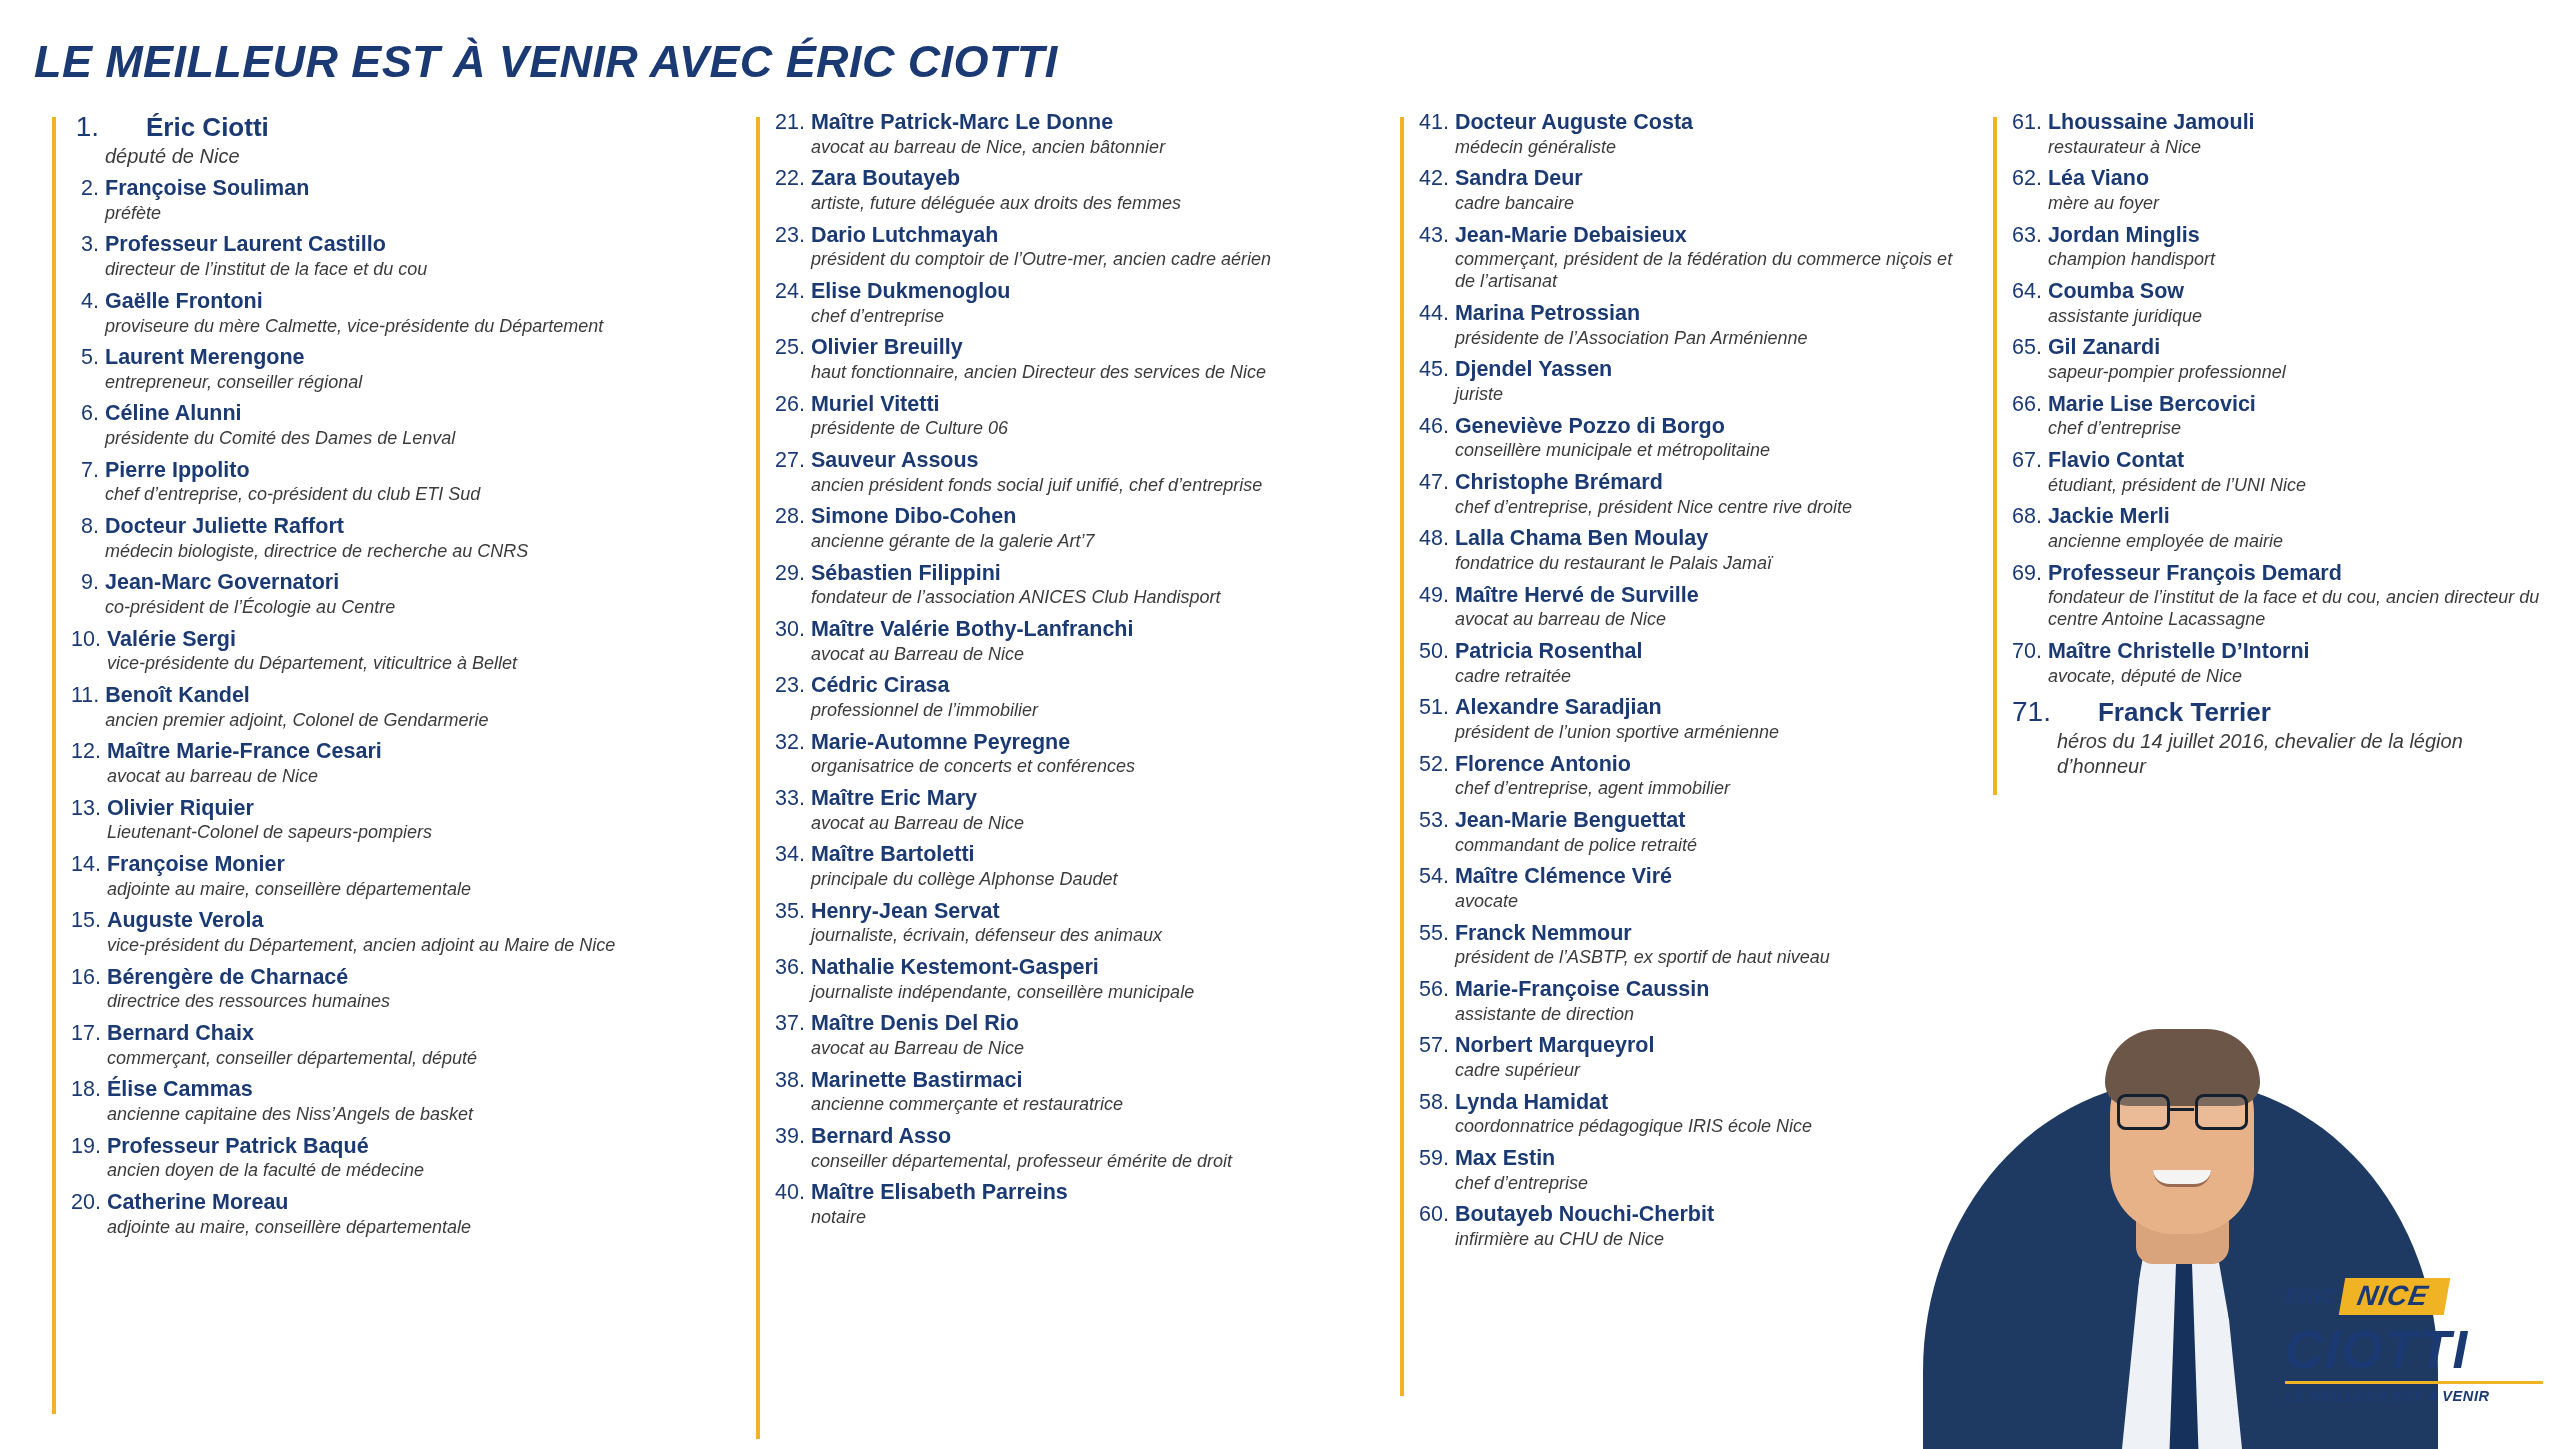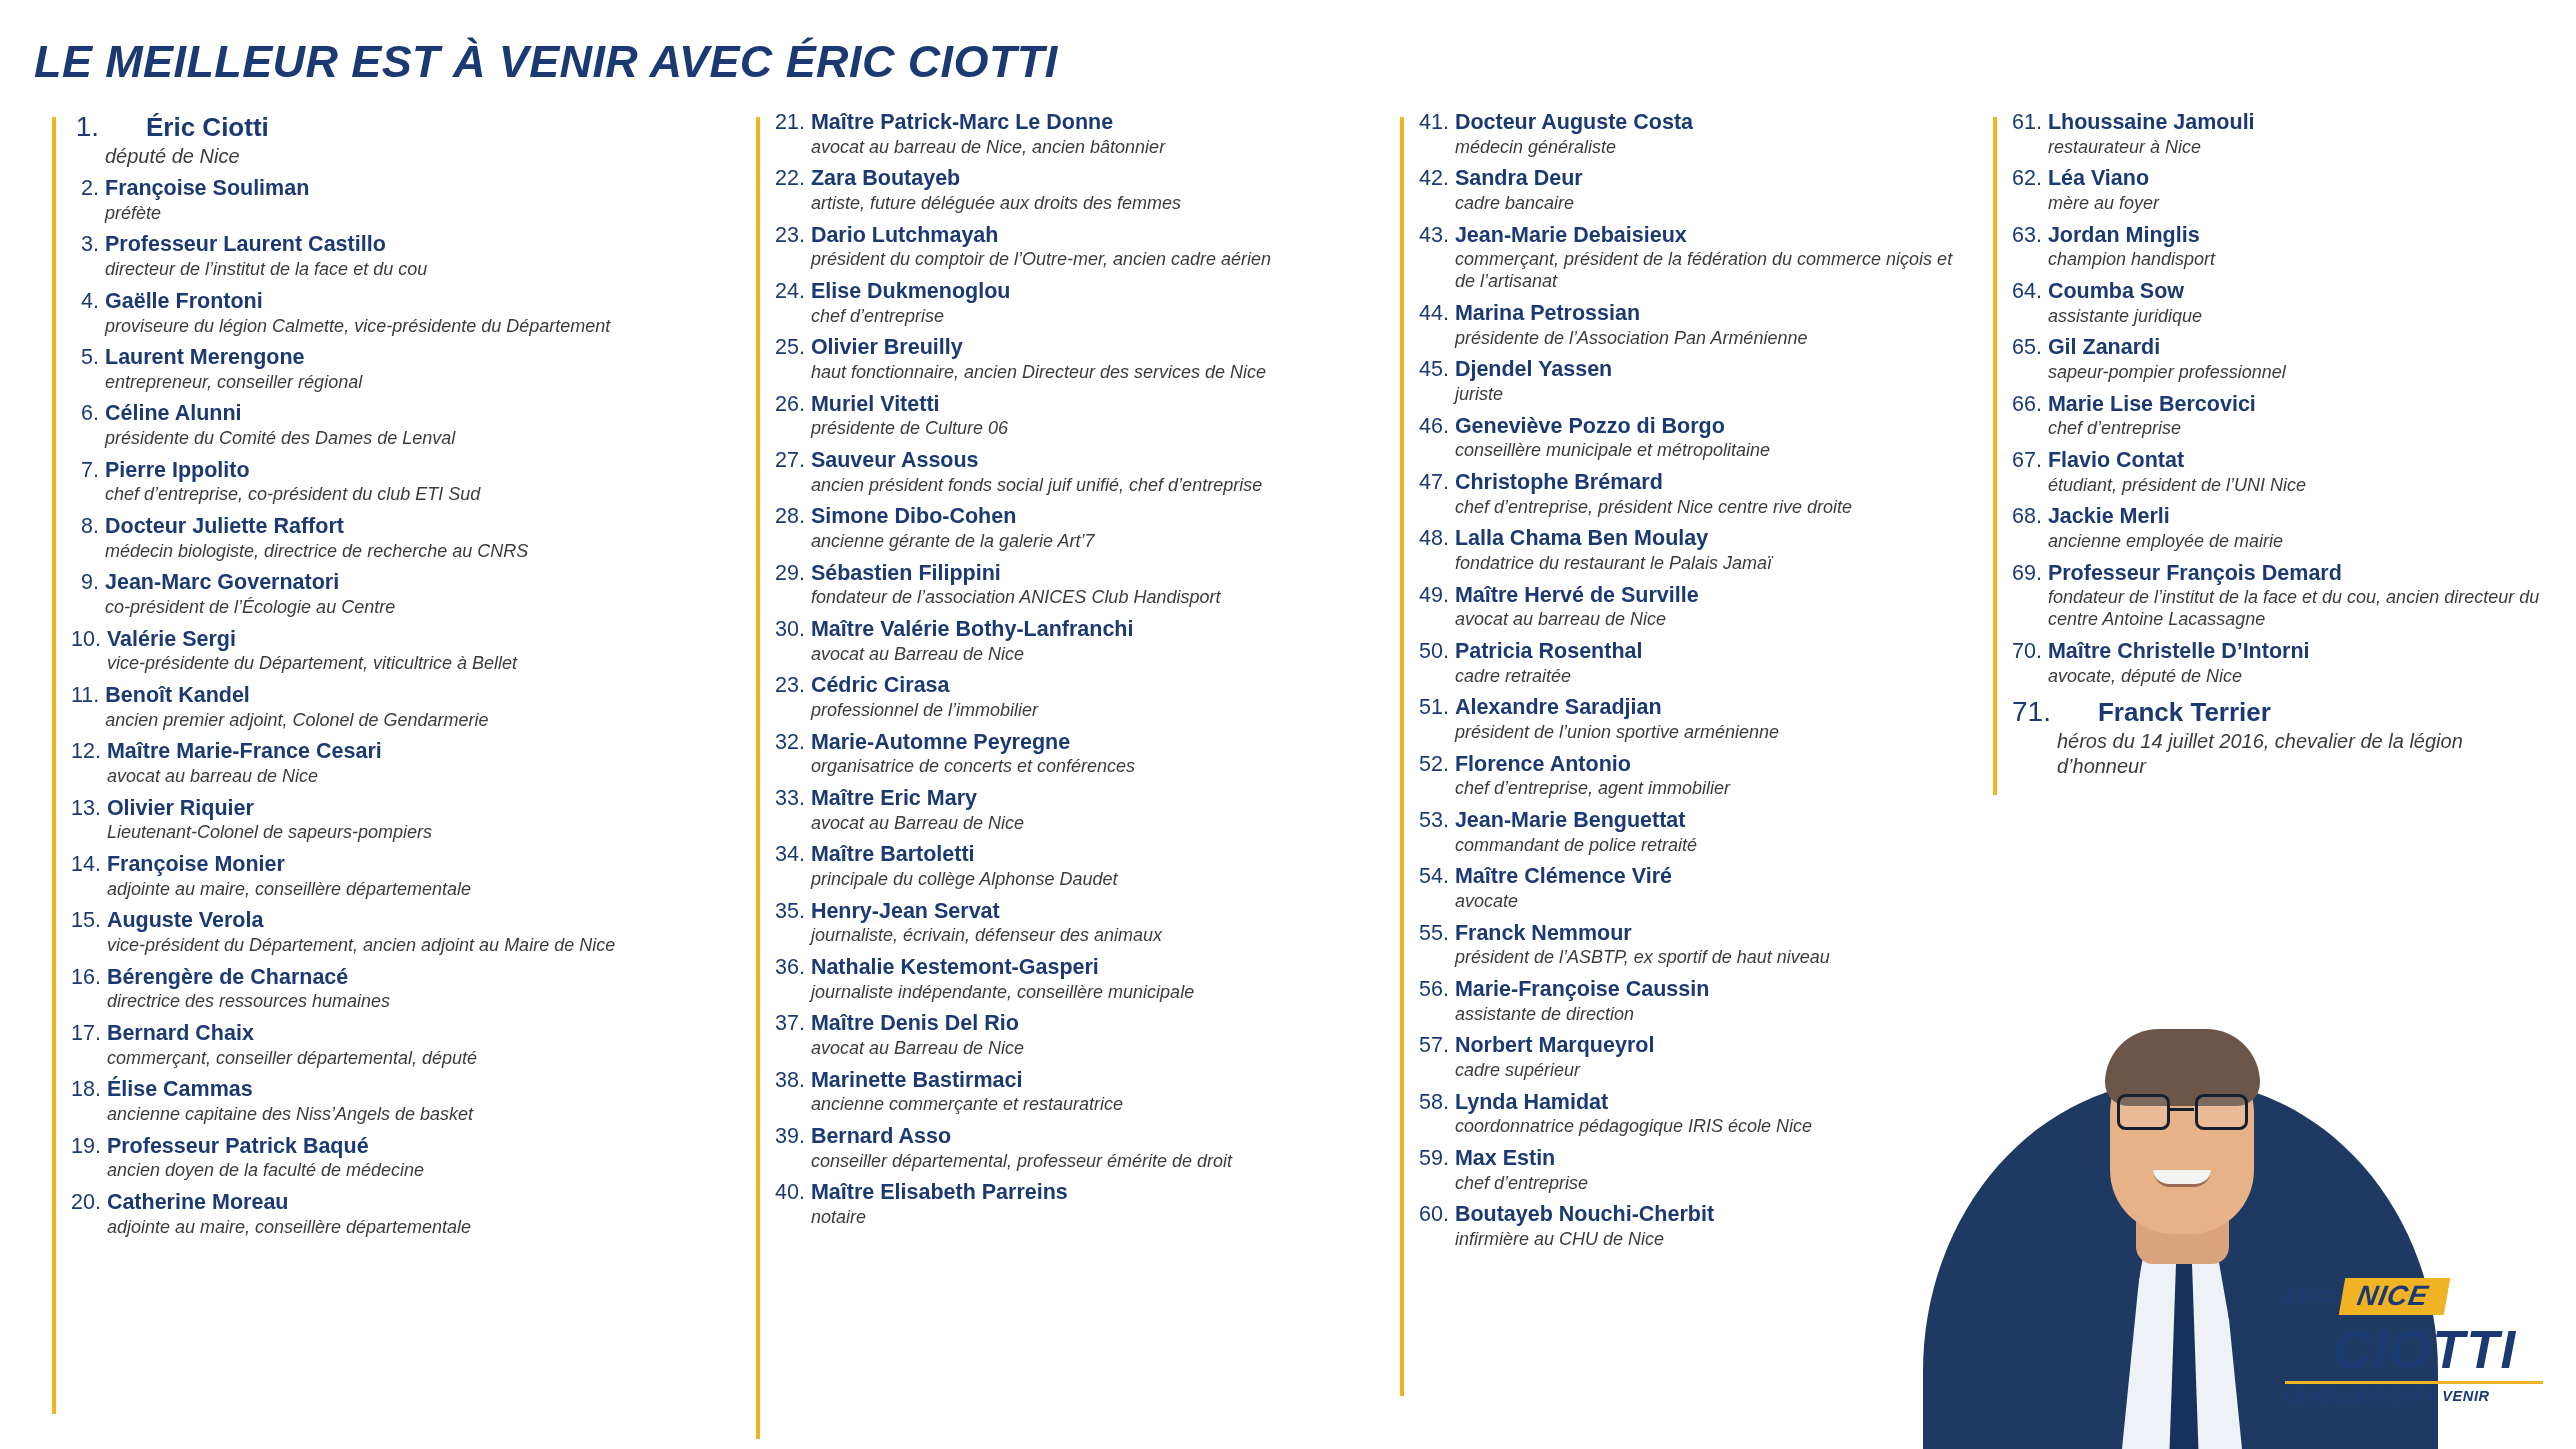--- a/index.html
+++ b/index.html
@@ -212,21 +212,20 @@
     transform: skewX(-10deg);
   }
   .logo-ciotti {
     color: #1b3a73;
     font-size: 53px;
     font-weight: bold;
     font-style: italic;
     letter-spacing: 1.7px;
     line-height: 1;
     margin-top: 1.7px;
-    margin-left: 48px;
   }
   .logo-bar {
     margin-top: 5.2px;
     border-top: 3.4px solid #f0b323;
     padding-top: 4.3px;
     color: #1b3a73;
     font-size: 14.6px;
     font-weight: bold;
     font-style: italic;
     letter-spacing: 0.5px;
@@ -262,21 +261,21 @@
             <div class="num">3.</div>
             <div class="body">
               <div class="name">Professeur Laurent Castillo</div>
               <div class="role">directeur de l’institut de la face et du cou</div>
             </div>
           </div>
           <div class="entry">
             <div class="num">4.</div>
             <div class="body">
               <div class="name">Gaëlle Frontoni</div>
-              <div class="role">proviseure du légion Calmette, vice-présidente du Département</div>
+              <div class="role">proviseure du mère Calmette, vice-présidente du Département</div>
             </div>
           </div>
           <div class="entry">
             <div class="num">5.</div>
             <div class="body">
               <div class="name">Laurent Merengone</div>
               <div class="role">entrepreneur, conseiller régional</div>
             </div>
           </div>
           <div class="entry">

